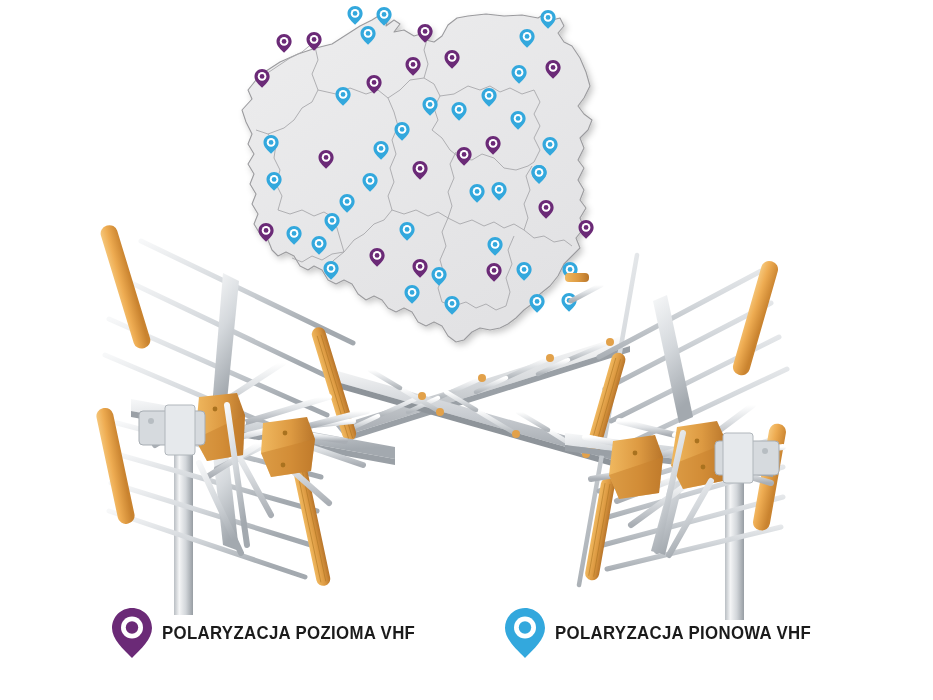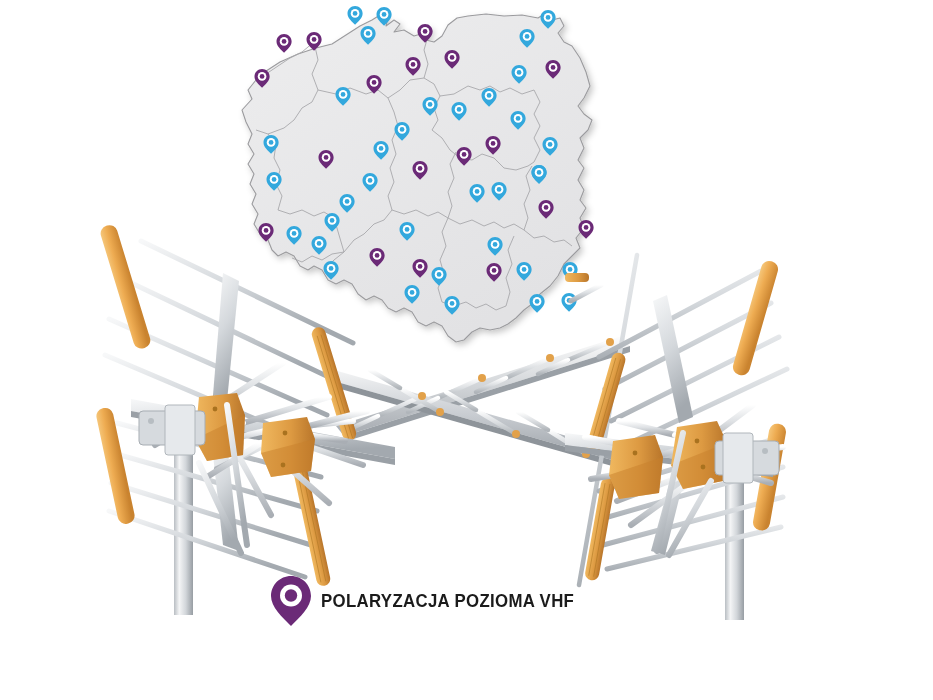--- a/index.html
+++ b/index.html
@@ -32,21 +32,21 @@
   
   .antenna-svg { position: absolute; display: block; }
   #antenna-left  { left: 95px;  top: 215px; width: 330px; height: 400px; }
   #antenna-right { left: 565px; top: 245px; width: 320px; height: 375px; }
   #boom-center   { left: 330px; top: 330px; width: 310px; height: 140px; }
 
   
   #legend {
     position: absolute;
     left: 0;
-    top: 572px;
+    top: 604px;
     width: 933px;
     height: 58px;
     display: flex;
     justify-content: center;
     align-items: center;
   }
   .legend-item {
     display: flex;
     align-items: center;
     height: 52px;
@@ -690,16 +690,24 @@
 
     <div class="legend-item horiz">
       <svg class="legend-pin" viewBox="0 0 42 52" xmlns="http://www.w3.org/2000/svg">
         <path d="M21 1 C9.9 1 1 9.9 1 21 C1 32 12 42 21 51 C30 42 41 32 41 21 C41 9.9 32.1 1 21 1 Z" fill="#6b2a77"></path>
         <circle cx="21" cy="20.5" r="11" fill="#ffffff"></circle>
         <circle cx="21" cy="20.5" r="6.2" fill="#6b2a77"></circle>
       </svg>
       <span class="legend-label">POLARYZACJA POZIOMA VHF</span>
     </div>
 
+    <div class="legend-item vert">
+      <svg class="legend-pin" viewBox="0 0 42 52" xmlns="http://www.w3.org/2000/svg">
+        <path d="M21 1 C9.9 1 1 9.9 1 21 C1 32 12 42 21 51 C30 42 41 32 41 21 C41 9.9 32.1 1 21 1 Z" fill="#33a8dd"></path>
+        <circle cx="21" cy="20.5" r="11" fill="#ffffff"></circle>
+        <circle cx="21" cy="20.5" r="6.2" fill="#33a8dd"></circle>
+      </svg>
+      <span class="legend-label">POLARYZACJA PIONOWA VHF</span>
+    </div>
 
   </div>
 
 </div>
 
 </body></html>

